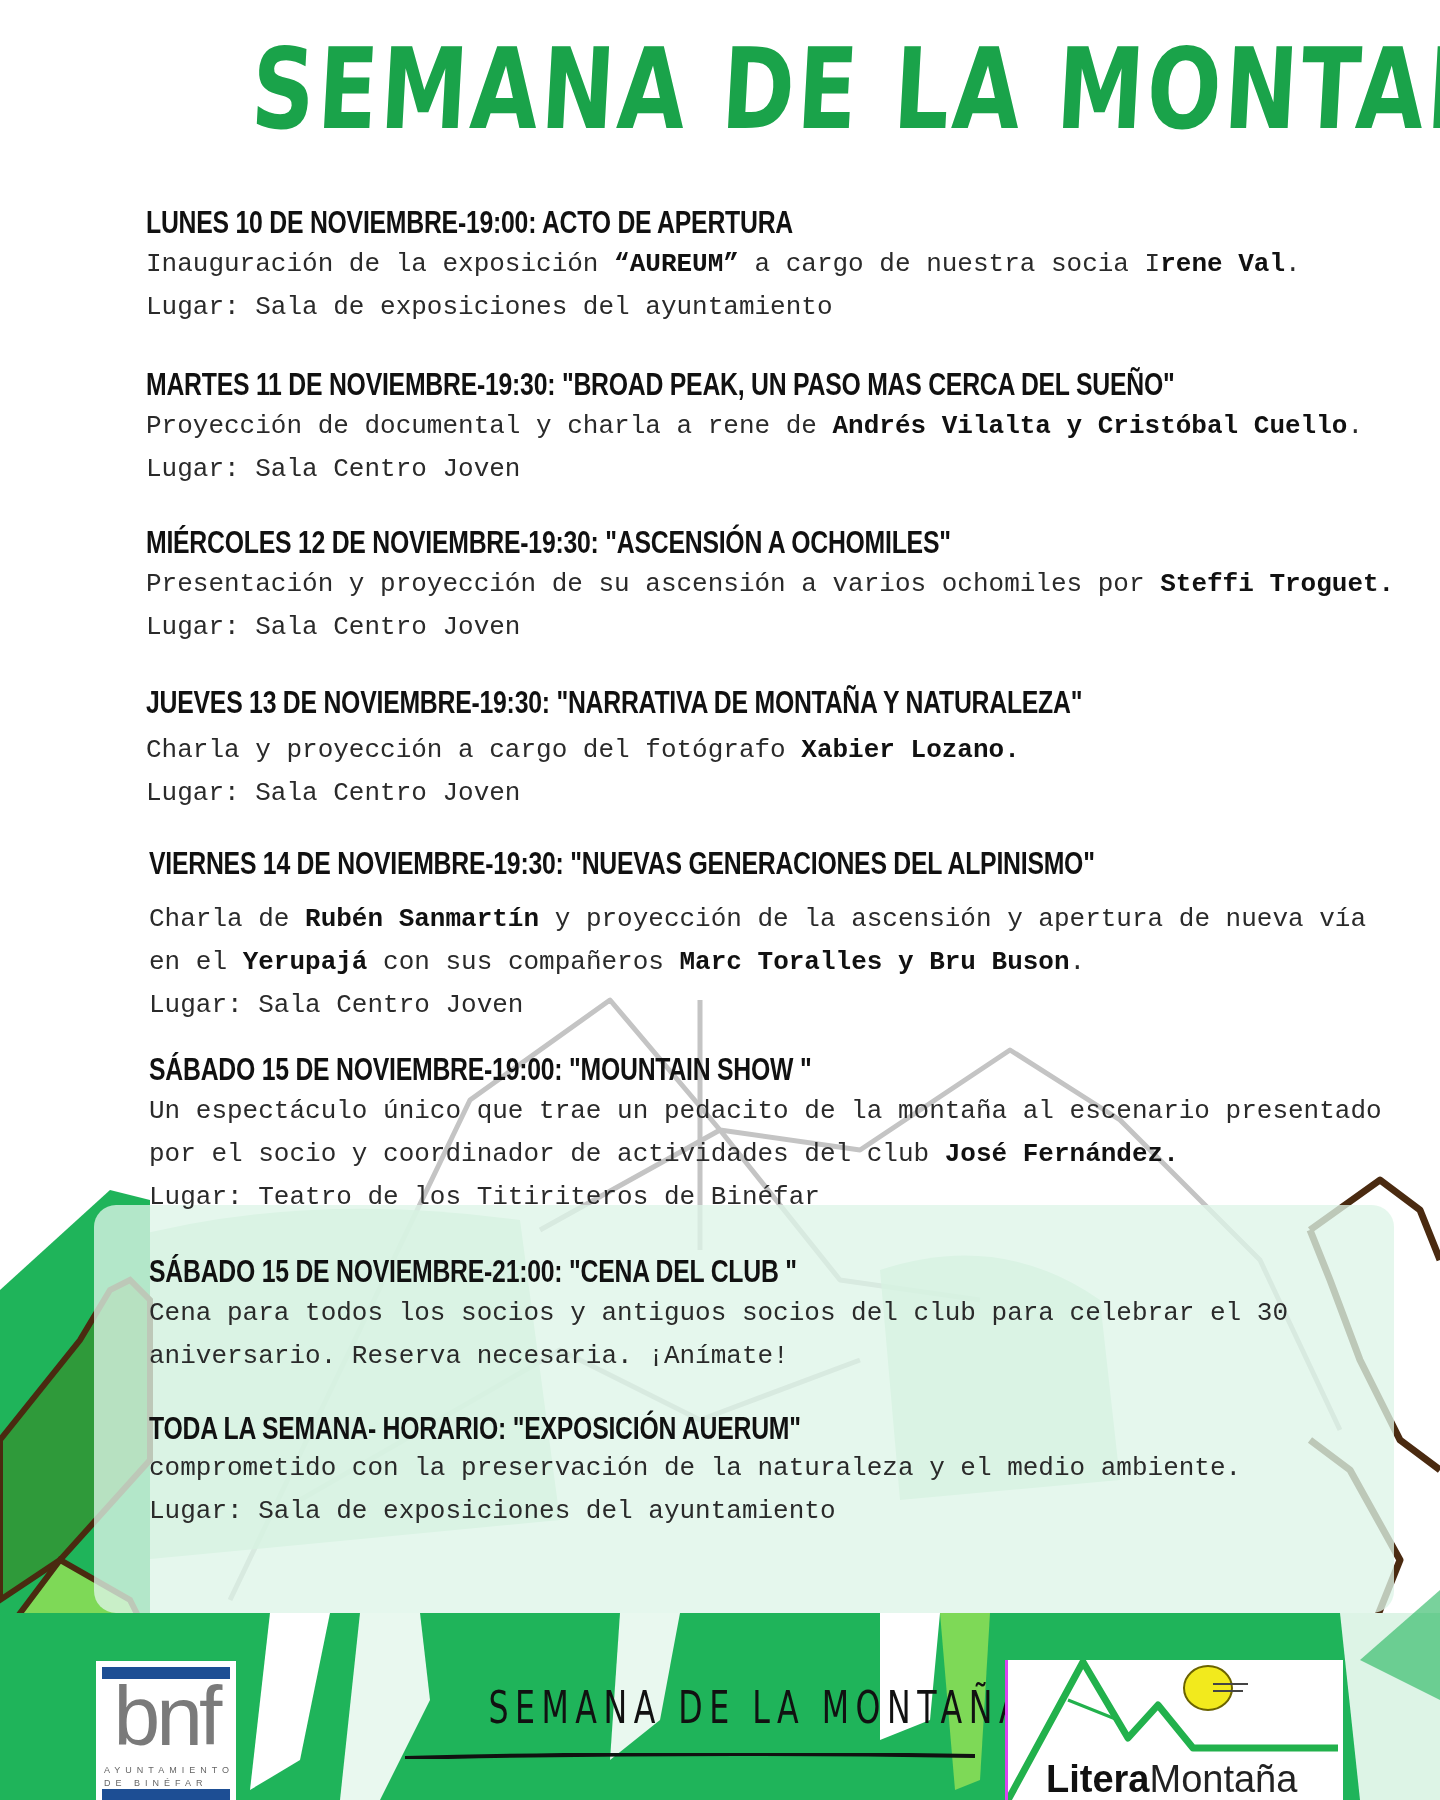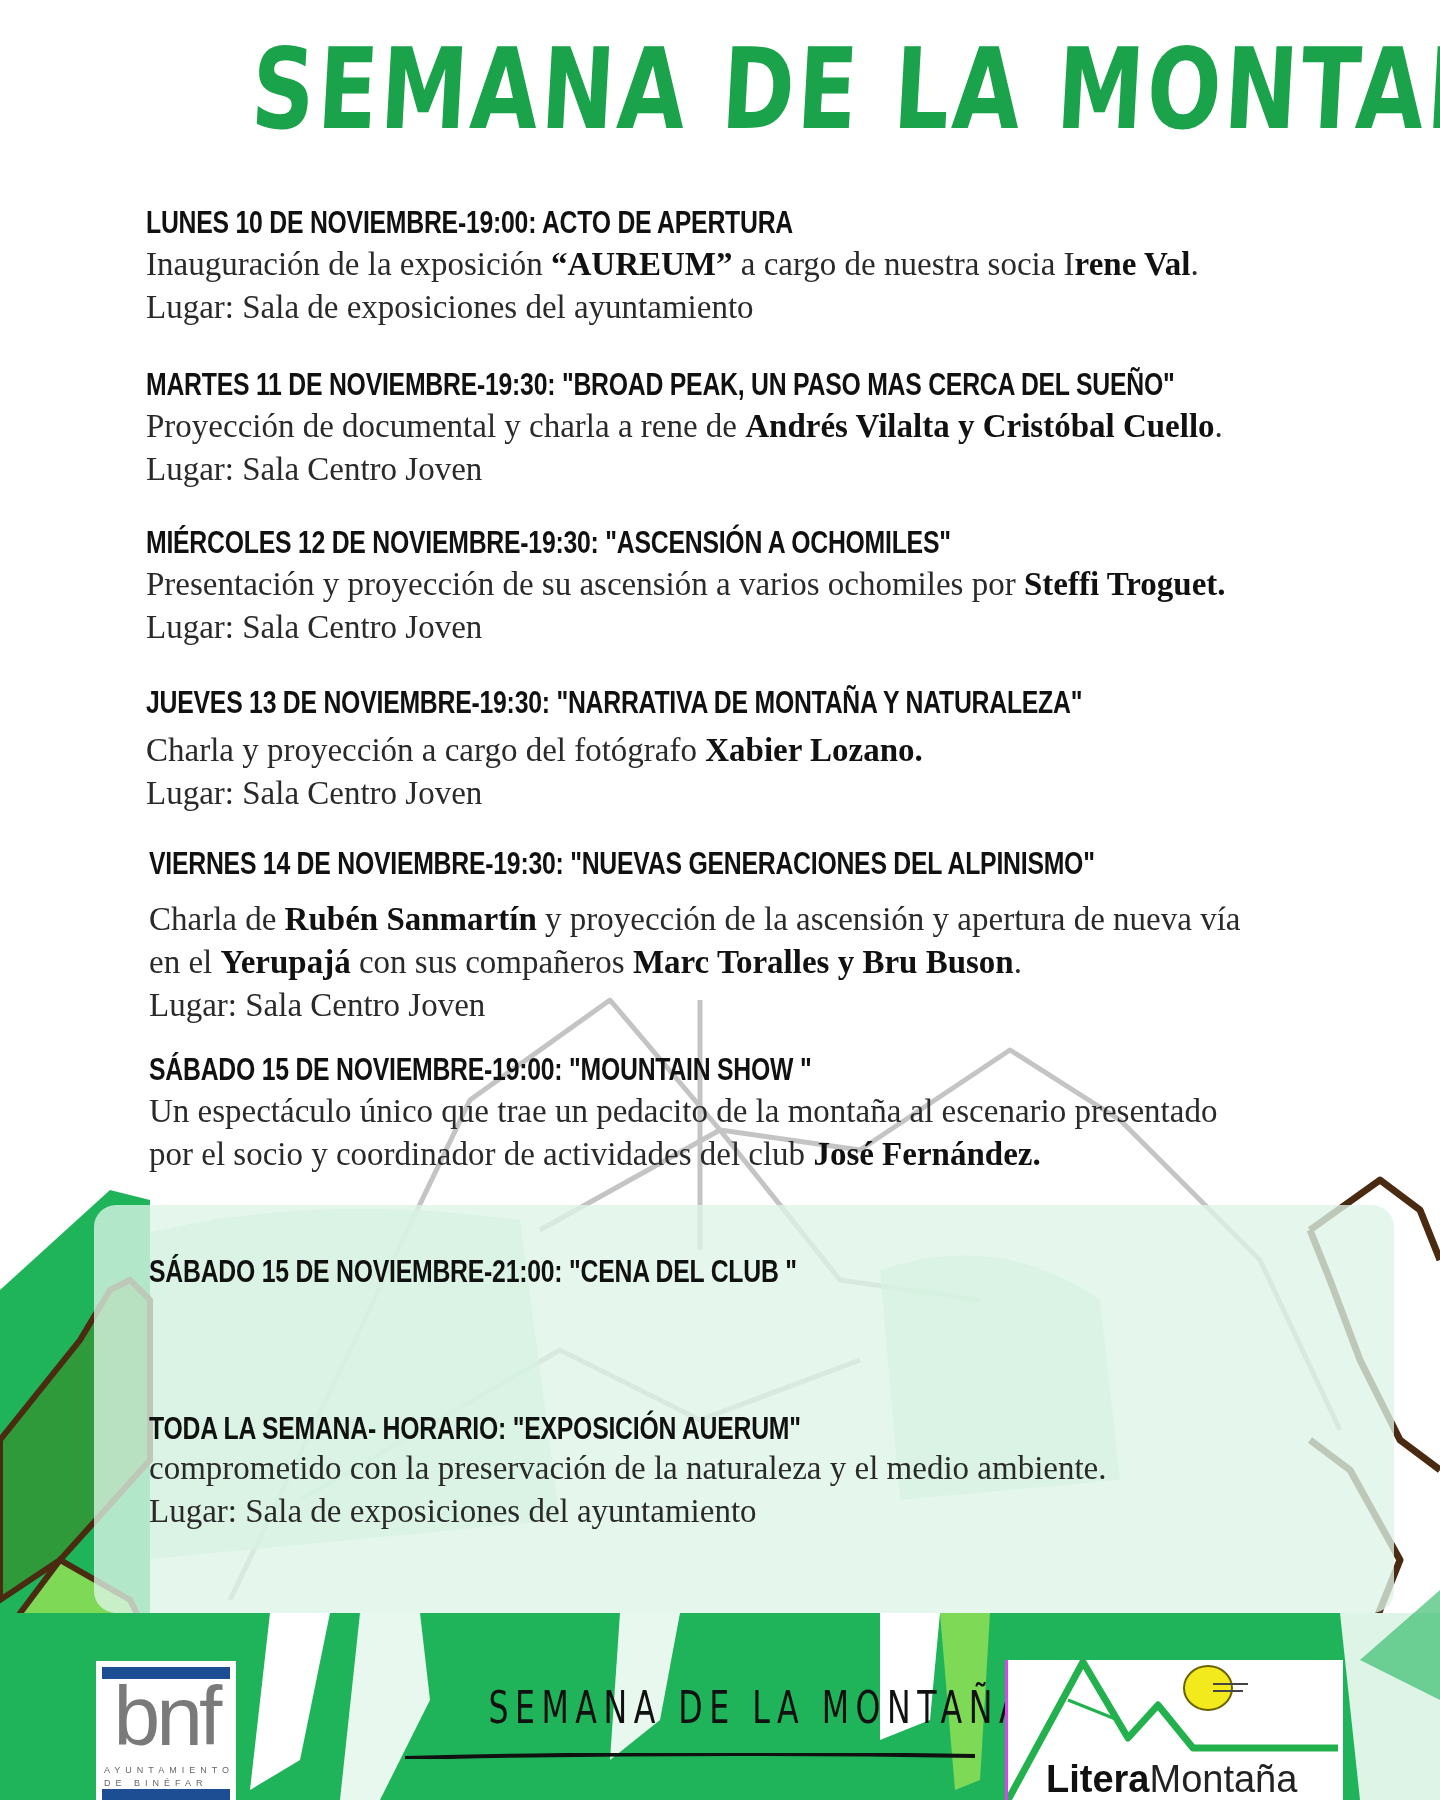--- a/index.html
+++ b/index.html
@@ -5,21 +5,21 @@
   html, body { margin:0; padding:0; }
   body { width:1440px; height:1800px; position:relative; overflow:hidden; background:#ffffff; font-family:"Liberation Sans", sans-serif; }
   .bg-layer { position:absolute; left:0; top:0; width:1440px; height:1800px; z-index:0; }
   .title { position:absolute; left:120px; top:24px; width:1200px; height:130px; z-index:3; }
   .title-text { position:absolute; left:0; top:0; width:100%; text-align:center; font-family:"DejaVu Sans", sans-serif; font-weight:bold; font-size:112px; line-height:130px; color:#1aa34a; letter-spacing:4px; transform:scaleX(0.78) skewX(-4deg); transform-origin:center; white-space:nowrap; }
   .panel { position:absolute; left:94px; top:1205px; width:1300px; height:408px; background:rgba(222,245,232,0.78); border-radius:22px; z-index:1; }
   .events { position:absolute; left:0; top:0; width:1440px; z-index:2; }
   .event { position:absolute; left:146px; width:1240px; }
   .event.alt { left:149px; }
   .ev-head { font-family:"Liberation Sans", sans-serif; font-weight:bold; font-size:31px; line-height:36px; color:#111; transform:scaleX(0.80); transform-origin:left; white-space:nowrap; letter-spacing:-0.3px; }
-  .ev-line { font-family:Liberation Serif, serif; font-size:33px; line-height:43px; color:#2a2a2a; white-space:nowrap; }
+  .ev-line { font-family:Liberation Mono, monospace; font-size:26px; line-height:43px; color:#2a2a2a; white-space:nowrap; }
   .ev-line b { color:#111; }
   .footer { position:absolute; left:0; top:1613px; width:1440px; height:160px; z-index:2; }
   .bnf-logo { position:absolute; left:96px; top:48px; width:140px; height:139px; background:#fff; }
   .bnf-bar { position:absolute; left:6px; width:128px; height:12px; background:#1d4e94; }
   .bnf-text { position:absolute; left:0; top:10px; width:140px; text-align:center; font-size:84px; line-height:90px; color:#7a7a7a; font-family:"Liberation Sans", sans-serif; letter-spacing:-4px; }
   .bnf-sub { position:absolute; left:8px; width:126px; font-size:9px; letter-spacing:5px; color:#666; font-family:"Liberation Sans", sans-serif; }
   .foot-title { position:absolute; left:410px; top:70px; width:560px; text-align:center; font-family:"DejaVu Sans", sans-serif; font-size:44px; line-height:50px; color:#111; letter-spacing:9px; transform:scaleX(0.72); transform-origin:center; white-space:nowrap; }
   .foot-underline { position:absolute; left:405px; top:140px; width:570px; height:6px; }
   .litera-logo { position:absolute; left:1005px; top:47px; width:335px; height:140px; background:#fff; border-left:3px solid #d946ef; }
   .litera-text { position:absolute; left:38px; top:98px; font-size:38px; line-height:42px; color:#111; font-family:"Liberation Sans", sans-serif; }
@@ -104,24 +104,29 @@
         <div class="ev-line" style="margin-top: 16px;"><span>Charla de </span><b>Rubén Sanmartín</b><span> y proyección de la ascensión y apertura de nueva vía</span></div>
         <div class="ev-line"><span>en el </span><b>Yerupajá</b><span> con sus compañeros </span><b>Marc Toralles y Bru Buson</b><span>.</span></div>
         <div class="ev-line"><span>Lugar: Sala Centro Joven</span></div>
       </div>
   </div>
   <div class="event alt" style="top:1052px;">
     <div class="ev-head">SÁBADO 15 DE NOVIEMBRE-19:00: "MOUNTAIN SHOW "</div>
     <div class="ev-lines">
         <div class="ev-line" style="margin-top: 2px;"><span>Un espectáculo único que trae un pedacito de la montaña al escenario presentado</span></div>
         <div class="ev-line"><span>por el socio y coordinador de actividades del club </span><b>José Fernández.</b></div>
+        <div class="ev-line"><span>Lugar: Teatro de los Titiriteros de Binéfar</span></div>
       </div>
   </div>
   <div class="event alt" style="top:1254px;">
     <div class="ev-head">SÁBADO 15 DE NOVIEMBRE-21:00: "CENA DEL CLUB "</div>
+    <div class="ev-lines">
+        <div class="ev-line" style="margin-top: 2px;"><span>Cena para todos los socios y antiguos socios del club para celebrar el 30</span></div>
+        <div class="ev-line"><span>aniversario. Reserva necesaria. ¡Anímate!</span></div>
+      </div>
   </div>
   <div class="event alt" style="top:1411px;">
     <div class="ev-head">TODA LA SEMANA- HORARIO: "EXPOSICIÓN AUERUM"</div>
     <div class="ev-lines">
         <div class="ev-line"><span>comprometido con la preservación de la naturaleza y el medio ambiente.</span></div>
         <div class="ev-line"><span>Lugar: Sala de exposiciones del ayuntamiento</span></div>
       </div>
   </div>
 </div>
 

